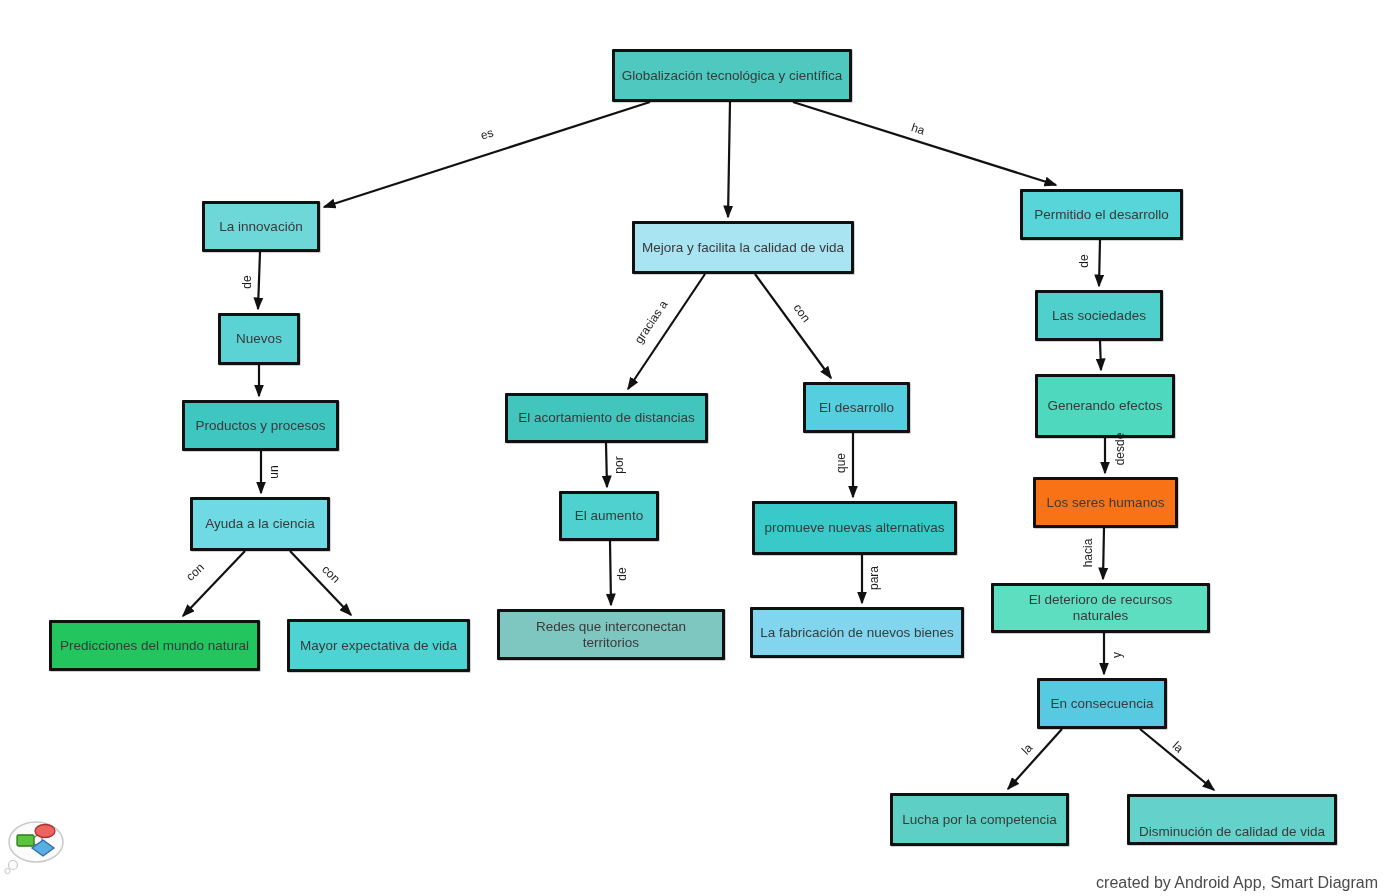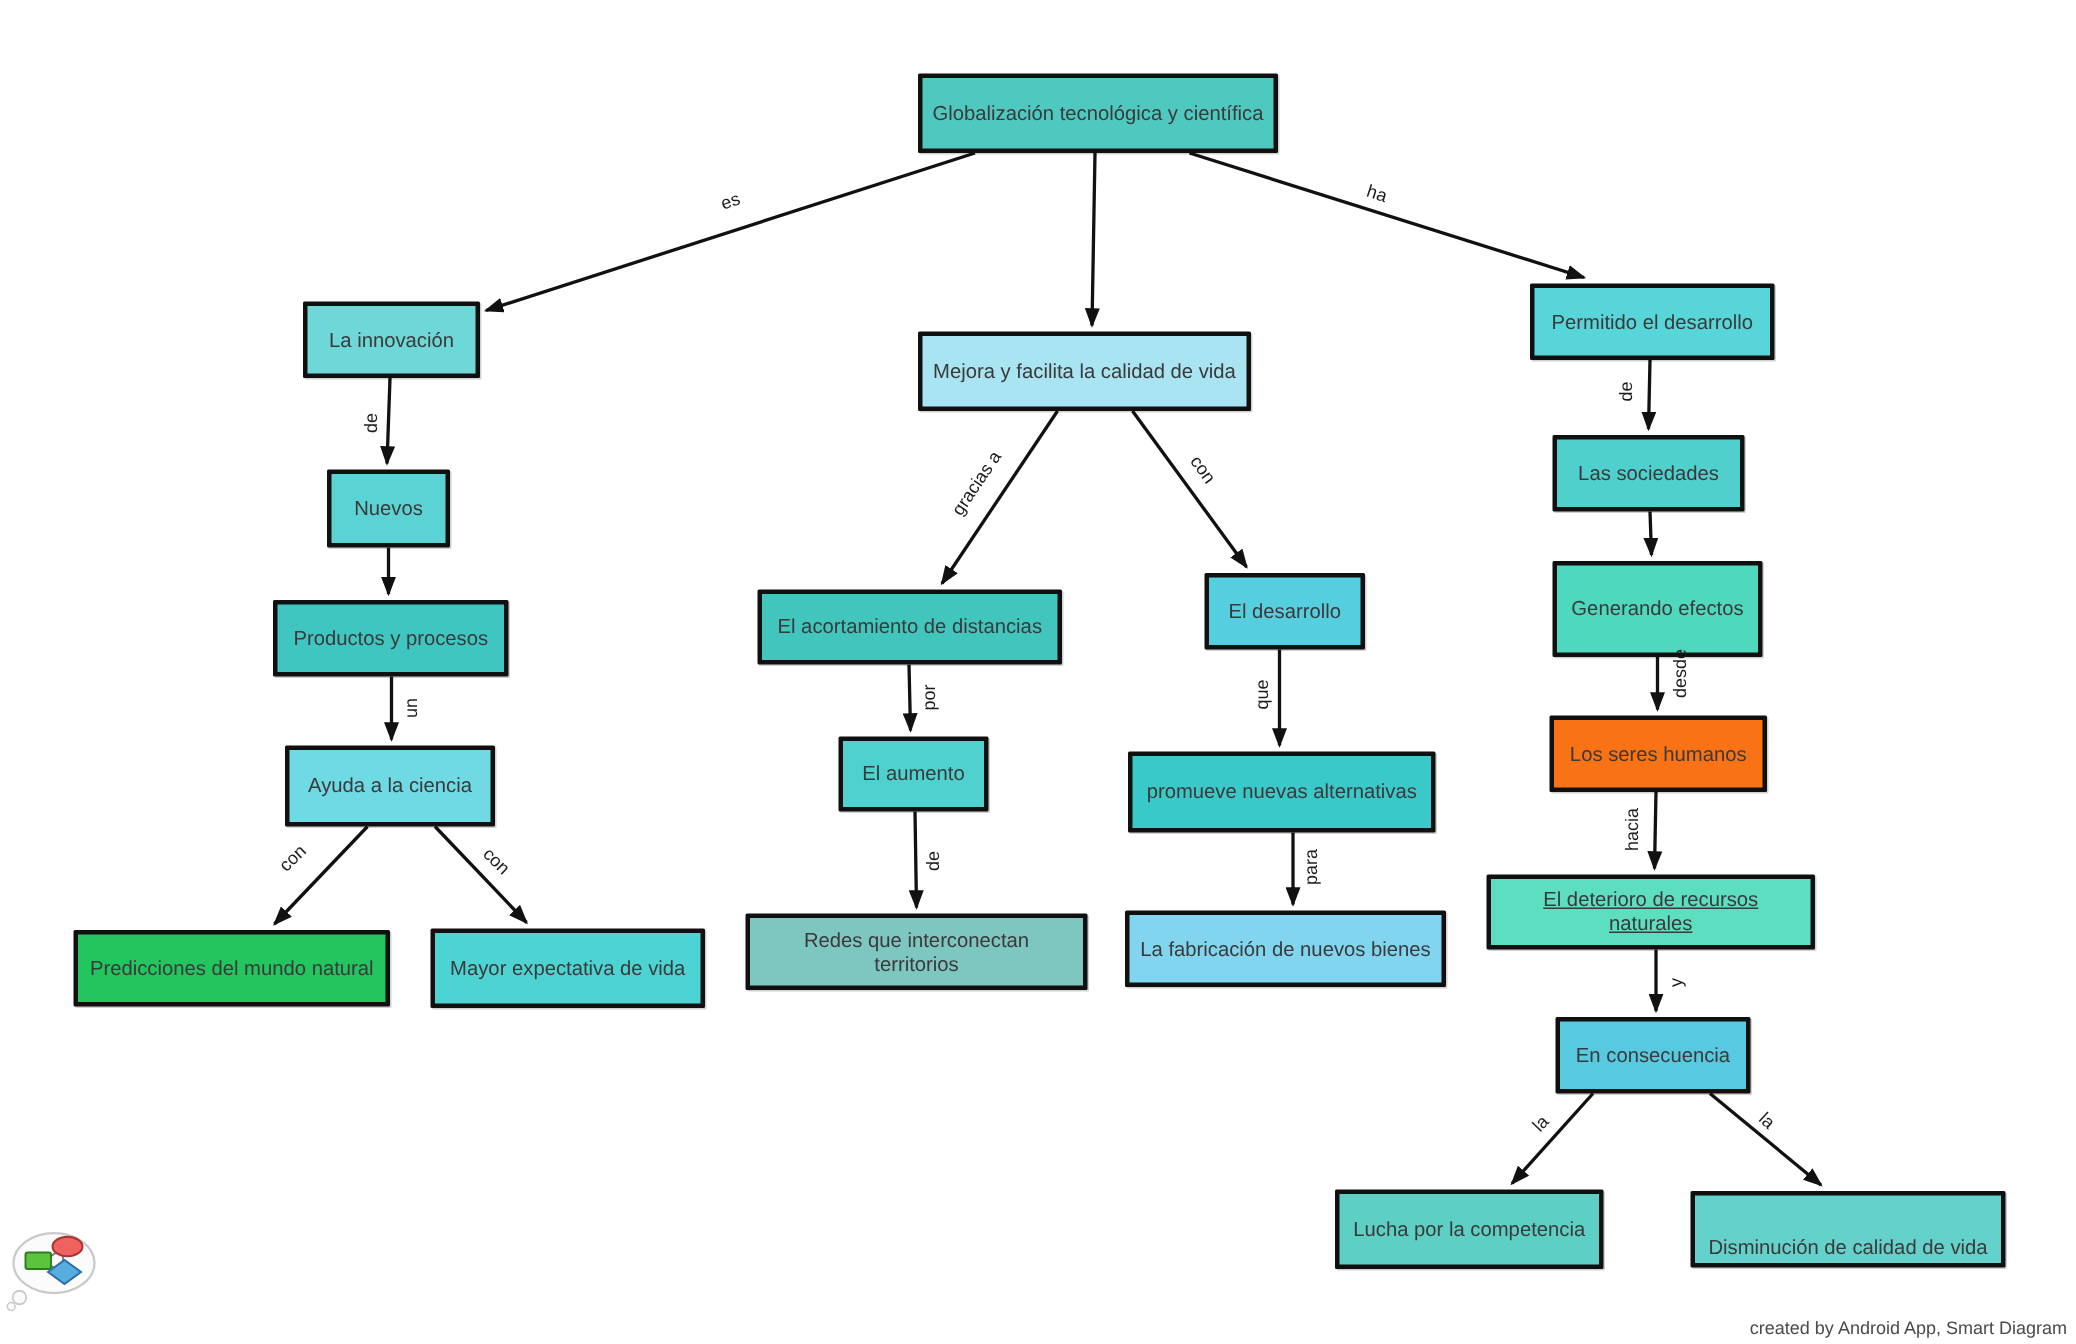--- a/index.html
+++ b/index.html
@@ -12,21 +12,21 @@
     position:absolute;display:flex;align-items:center;justify-content:center;
     border:3px solid #101010;border-radius:1px;box-sizing:border-box;
     color:#3a3a3a;font-size:13.5px;text-align:center;line-height:1.15;
     box-shadow:1px 1px 0 rgba(0,0,0,0.18);padding:2px 6px;cursor:default;
   }
   .edge-label{
     position:absolute;color:#1c1c1c;font-size:12px;white-space:nowrap;
     transform-origin:center center;pointer-events:none;
   }
   .footer{
-    position:absolute;right:6px;bottom:4px;color:#4a4a4a;font-size:12px;
+    position:absolute;right:6px;bottom:4px;color:#4a4a4a;font-size:16px;
   }
   .logo{position:absolute;left:4px;bottom:18px;}
 </style>
 </head>
 <body>
 
 <div class="canvas">
 
   <svg id="edges" xmlns="http://www.w3.org/2000/svg">
     <defs>
@@ -74,21 +74,21 @@
       </div>
       <div class="node" style="left: 190px; top: 497px; width: 140px; height: 54px; background: rgb(111, 217, 228);">
         <span>Ayuda a la ciencia</span>
       </div>
       <div class="node" style="left: 49px; top: 620px; width: 211px; height: 51px; background: #22c55e;">
         <span>Predicciones del mundo natural</span>
       </div>
       <div class="node" style="left: 287px; top: 619px; width: 183px; height: 53px; background: rgb(78, 211, 211);">
         <span>Mayor expectativa de vida</span>
       </div>
-      <div class="node" style="left: 612px; top: 221px; width: 222px; height: 53px; background: rgb(168, 228, 241);">
+      <div class="node" style="left: 632px; top: 221px; width: 222px; height: 53px; background: rgb(168, 228, 241);">
         <span>Mejora y facilita la calidad de vida</span>
       </div>
       <div class="node" style="left: 505px; top: 393px; width: 203px; height: 50px; background: rgb(65, 197, 189);">
         <span>El acortamiento de distancias</span>
       </div>
       <div class="node" style="left: 803px; top: 382px; width: 107px; height: 51px; background: rgb(85, 207, 223);">
         <span>El desarrollo</span>
       </div>
       <div class="node" style="left: 559px; top: 491px; width: 100px; height: 50px; background: rgb(79, 210, 207);">
         <span>El aumento</span>
@@ -107,21 +107,21 @@
       </div>
       <div class="node" style="left: 1035px; top: 290px; width: 128px; height: 51px; background: rgb(79, 208, 205);">
         <span>Las sociedades</span>
       </div>
       <div class="node" style="left: 1035px; top: 374px; width: 140px; height: 64px; background: rgb(78, 216, 189);">
         <span>Generando efectos</span>
       </div>
       <div class="node" style="left: 1033px; top: 477px; width: 145px; height: 51px; background: #f97316;">
         <span>Los seres humanos</span>
       </div>
-      <div class="node" style="left: 991px; top: 583px; width: 219px; height: 50px; background: rgb(93, 222, 193); text-decoration: underline;">
+      <div class="node" style="left: 991px; top: 583px; width: 219px; height: 50px; background: rgb(93, 222, 193);">
         <span>El deterioro de recursos naturales</span>
       </div>
       <div class="node" style="left: 1037px; top: 678px; width: 130px; height: 51px; background: rgb(87, 201, 225);">
         <span>En consecuencia</span>
       </div>
       <div class="node" style="left: 890px; top: 793px; width: 179px; height: 53px; background: rgb(93, 207, 197);">
         <span>Lucha por la competencia</span>
       </div>
       <div class="node" style="left: 1127px; top: 794px; width: 210px; height: 51px; background: rgb(101, 209, 203); align-items: flex-end;">
         <span>Disminución de calidad de vida</span>

